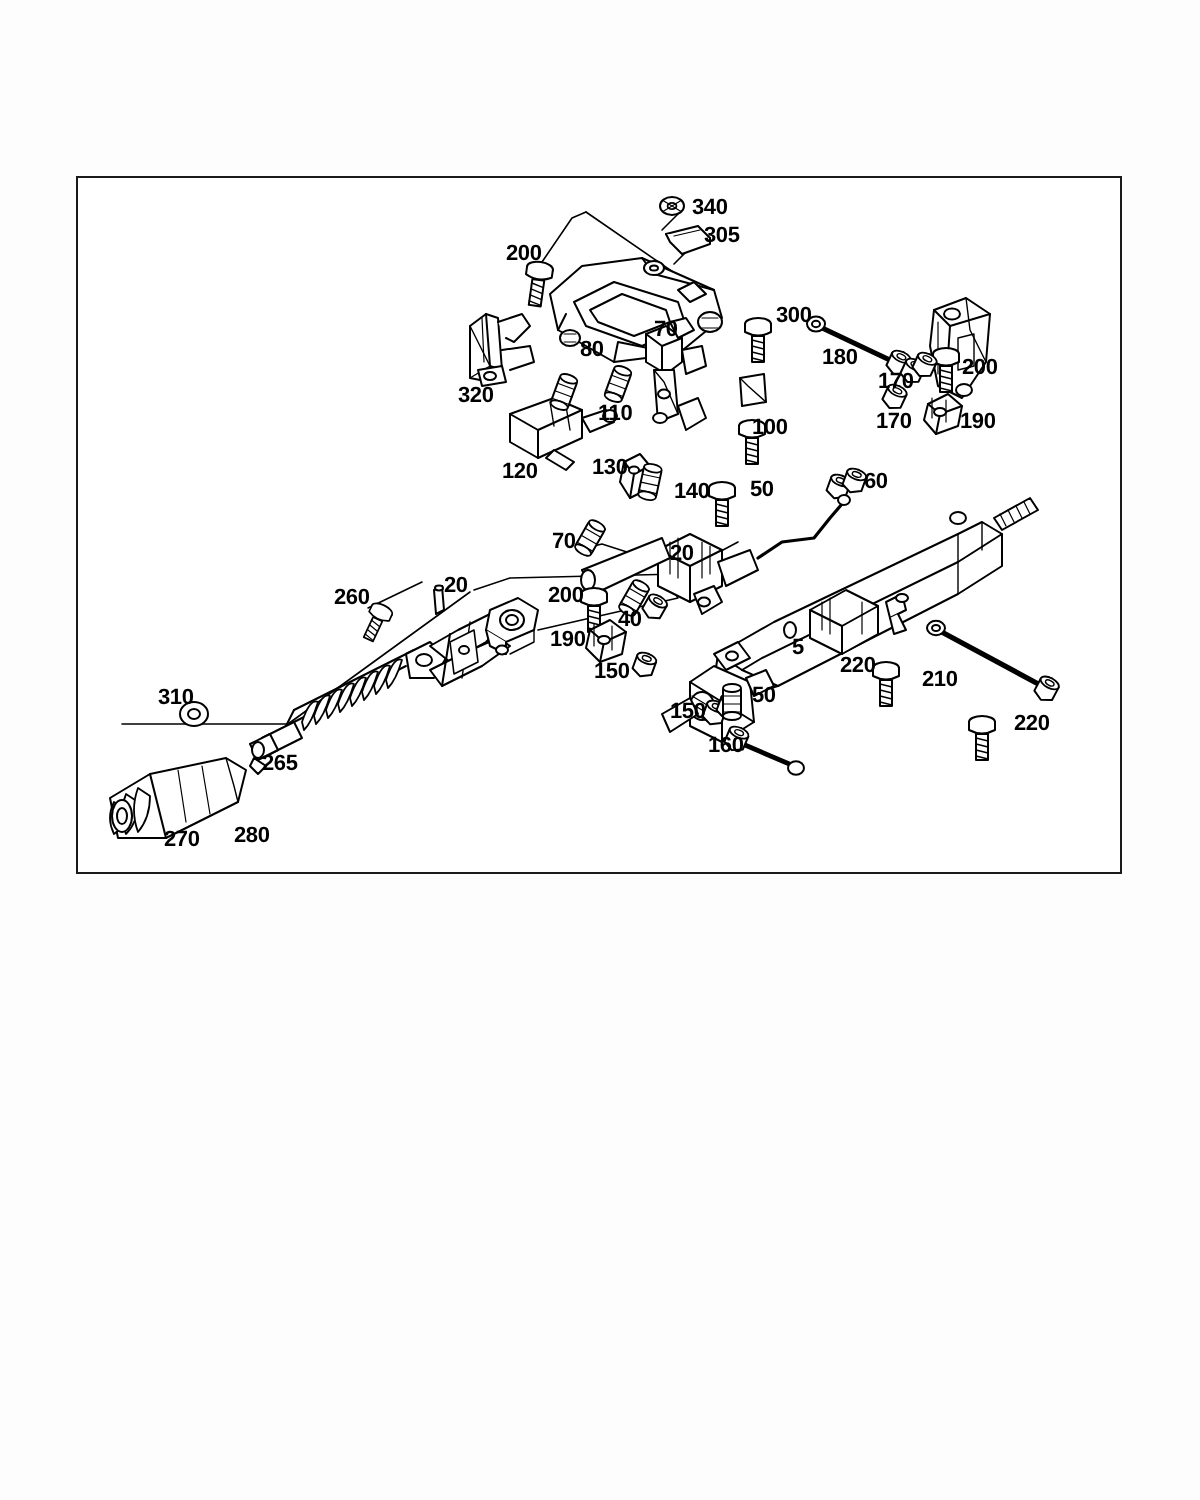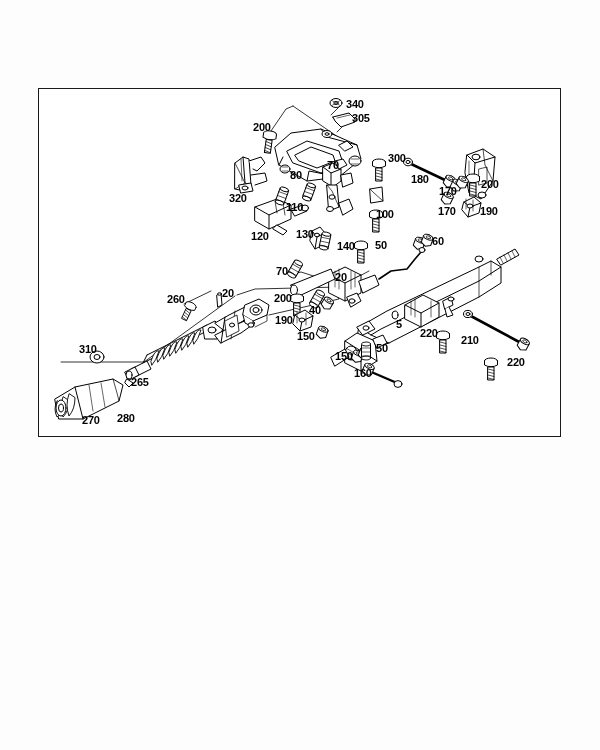--- a/index.html
+++ b/index.html
@@ -371,21 +371,21 @@
     <div class="lbl" style="left:313px;top:24px">305</div>
     <div class="lbl" style="left:251px;top:81px">80</div>
     <div class="lbl" style="left:288px;top:71px">70</div>
     <div class="lbl" style="left:349px;top:64px">300</div>
     <div class="lbl" style="left:372px;top:85px">180</div>
     <div class="lbl" style="left:400px;top:97px">170</div>
     <div class="lbl" style="left:442px;top:90px">200</div>
     <div class="lbl" style="left:399px;top:117px">170</div>
     <div class="lbl" style="left:441px;top:117px">190</div>
     <div class="lbl" style="left:190px;top:104px">320</div>
-    <div class="lbl" style="left:247px;top:113px">110</div>
+    <div class="lbl" style="left:260px;top:113px">110</div>
     <div class="lbl" style="left:337px;top:120px">100</div>
     <div class="lbl" style="left:212px;top:142px">120</div>
     <div class="lbl" style="left:257px;top:140px">130</div>
     <div class="lbl" style="left:298px;top:152px">140</div>
     <div class="lbl" style="left:336px;top:151px">50</div>
     <div class="lbl" style="left:393px;top:147px">60</div>
     <div class="lbl" style="left:237px;top:177px">70</div>
     <div class="lbl" style="left:296px;top:183px">20</div>
     <div class="lbl" style="left:128px;top:205px">260</div>
     <div class="lbl" style="left:183px;top:199px">20</div>

